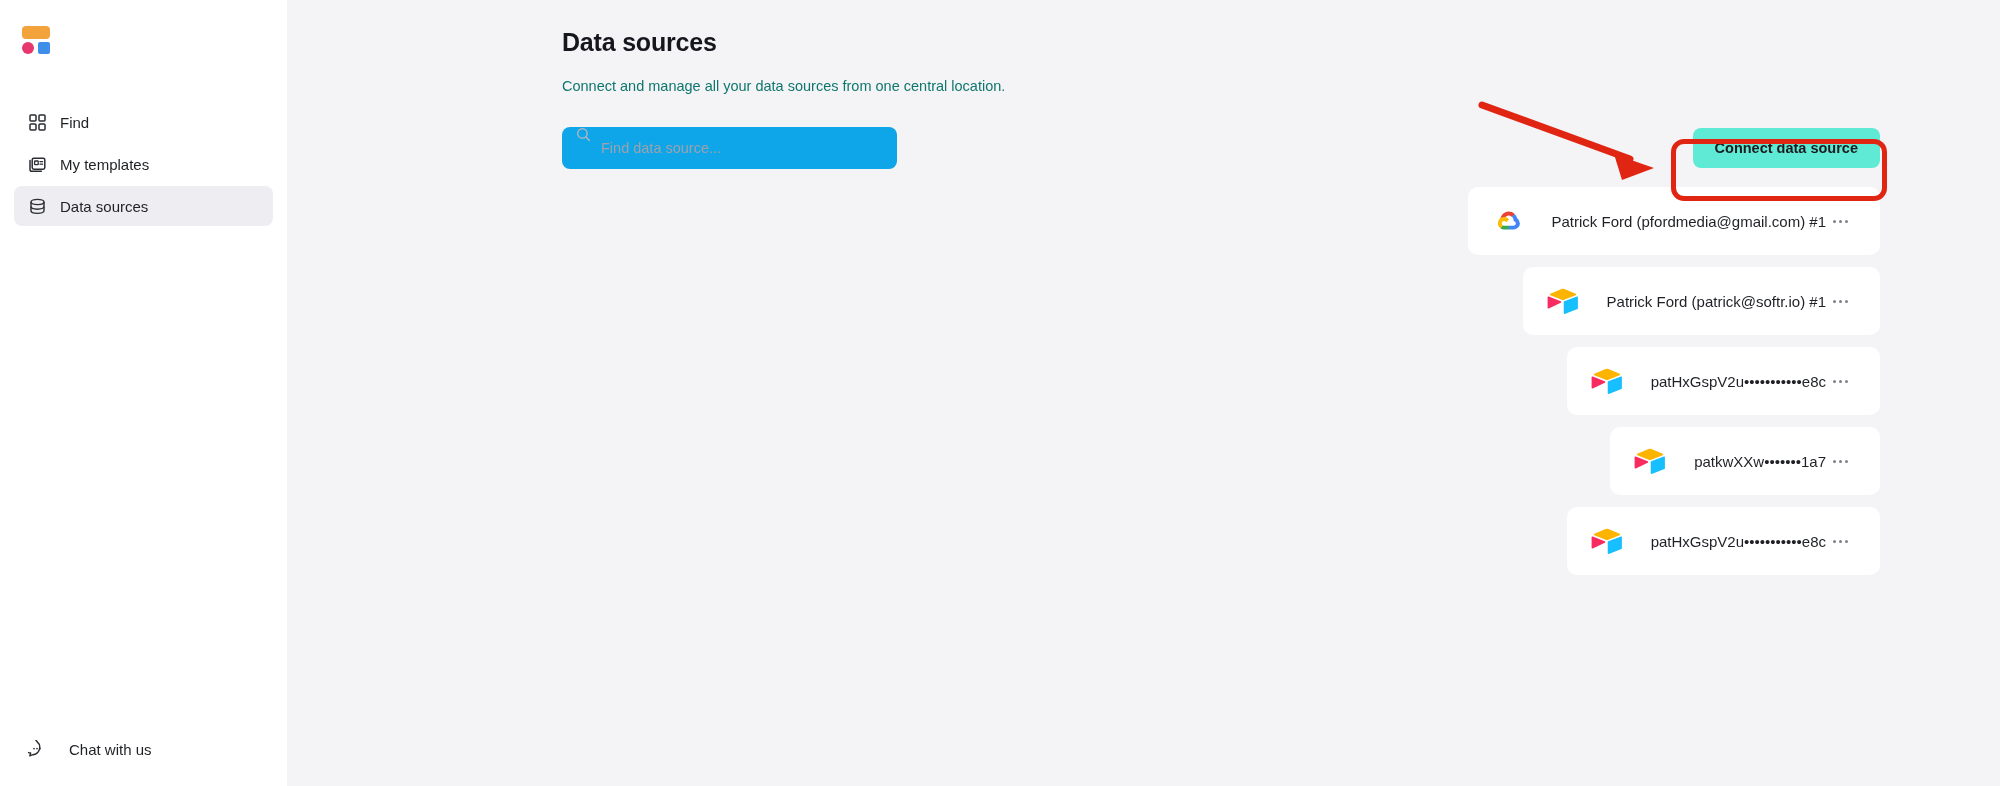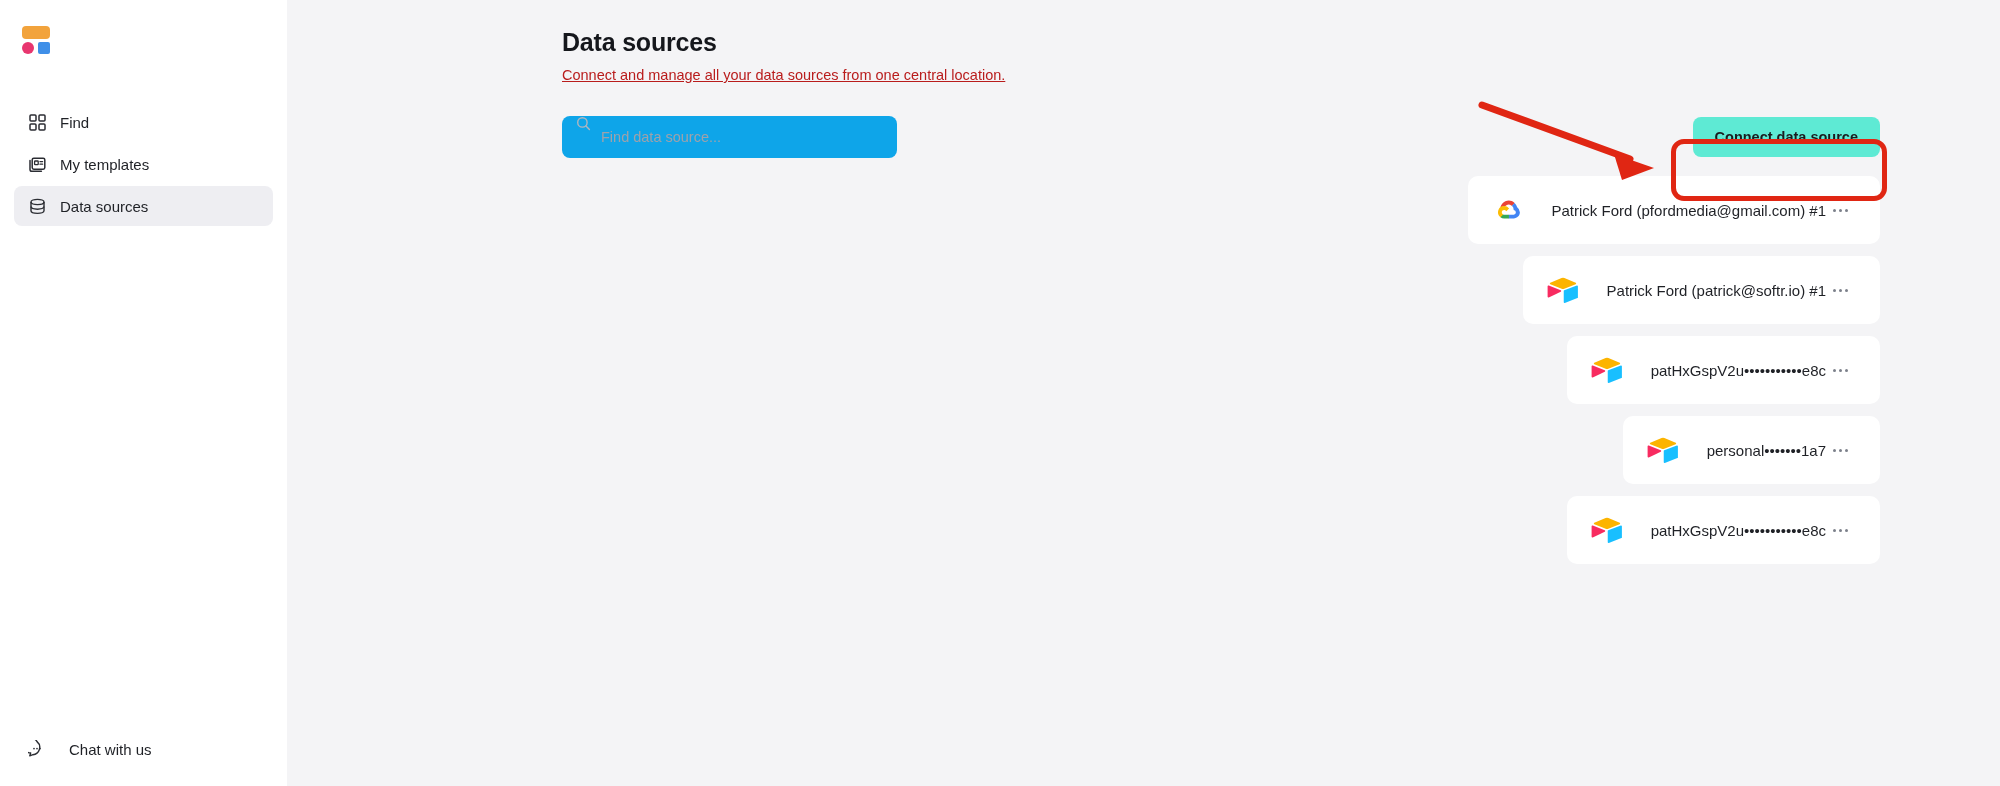--- a/index.html
+++ b/index.html
@@ -118,24 +118,23 @@
 
   .page-title {
     font-size: 25px;
     font-weight: bold;
     color: #15171c;
     margin-left: 275px;
     letter-spacing: -0.2px;
   }
   .page-subtitle {
     font-size: 14.5px;
-    color: #b91c1c;
+    color: #0f766e;
     margin-left: 275px;
-    margin-top: 10px;
-    text-decoration: underline;
+    margin-top: 21px;
   }
 
   .toolbar {
     margin-left: 275px;
     margin-right: 120px;
     margin-top: 33px;
     height: 42px;
     display: flex;
     align-items: center;
     justify-content: space-between;
@@ -394,21 +393,21 @@
 
       <div class="ds-card">
         <span class="ds-icon">
           <svg width="32" height="28" viewBox="0 0 32 28">
             <path d="M14.6 2.1 3.3 6.76c-.63.26-.62 1.15.01 1.4l11.35 4.5c.86.34 1.82.34 2.68 0l11.35-4.5c.63-.25.64-1.14.01-1.4L17.4 2.1a3.66 3.66 0 0 0-2.8 0z" fill="#fcb400"></path>
             <path d="M16.74 15.06v11.24c0 .53.54.9 1.03.7l12.65-4.9a.76.76 0 0 0 .48-.71V10.16c0-.54-.54-.9-1.03-.71l-12.65 4.9a.76.76 0 0 0-.48.71z" fill="#18bfff"></path>
             <path d="M13.8 15.63 10.05 17.44 9.66 17.63 1.73 21.43c-.5.24-1.13-.12-1.13-.67v-10.5c0-.2.1-.37.24-.5a.9.9 0 0 1 .2-.14.88.88 0 0 1 .72-.06l11.97 4.74c.6.24.65 1.1.07 1.33z" fill="#f82b60"></path>
           </svg>
         </span>
         <div class="ds-text">
-          <div class="ds-name">personal•••••••1a7</div>
+          <div class="ds-name">patkwXXw•••••••1a7</div>
         </div>
         <span class="ds-menu">
             <i></i>
             <i></i>
             <i></i>
           </span>
       </div>
 
       <div class="ds-card">
         <span class="ds-icon">

